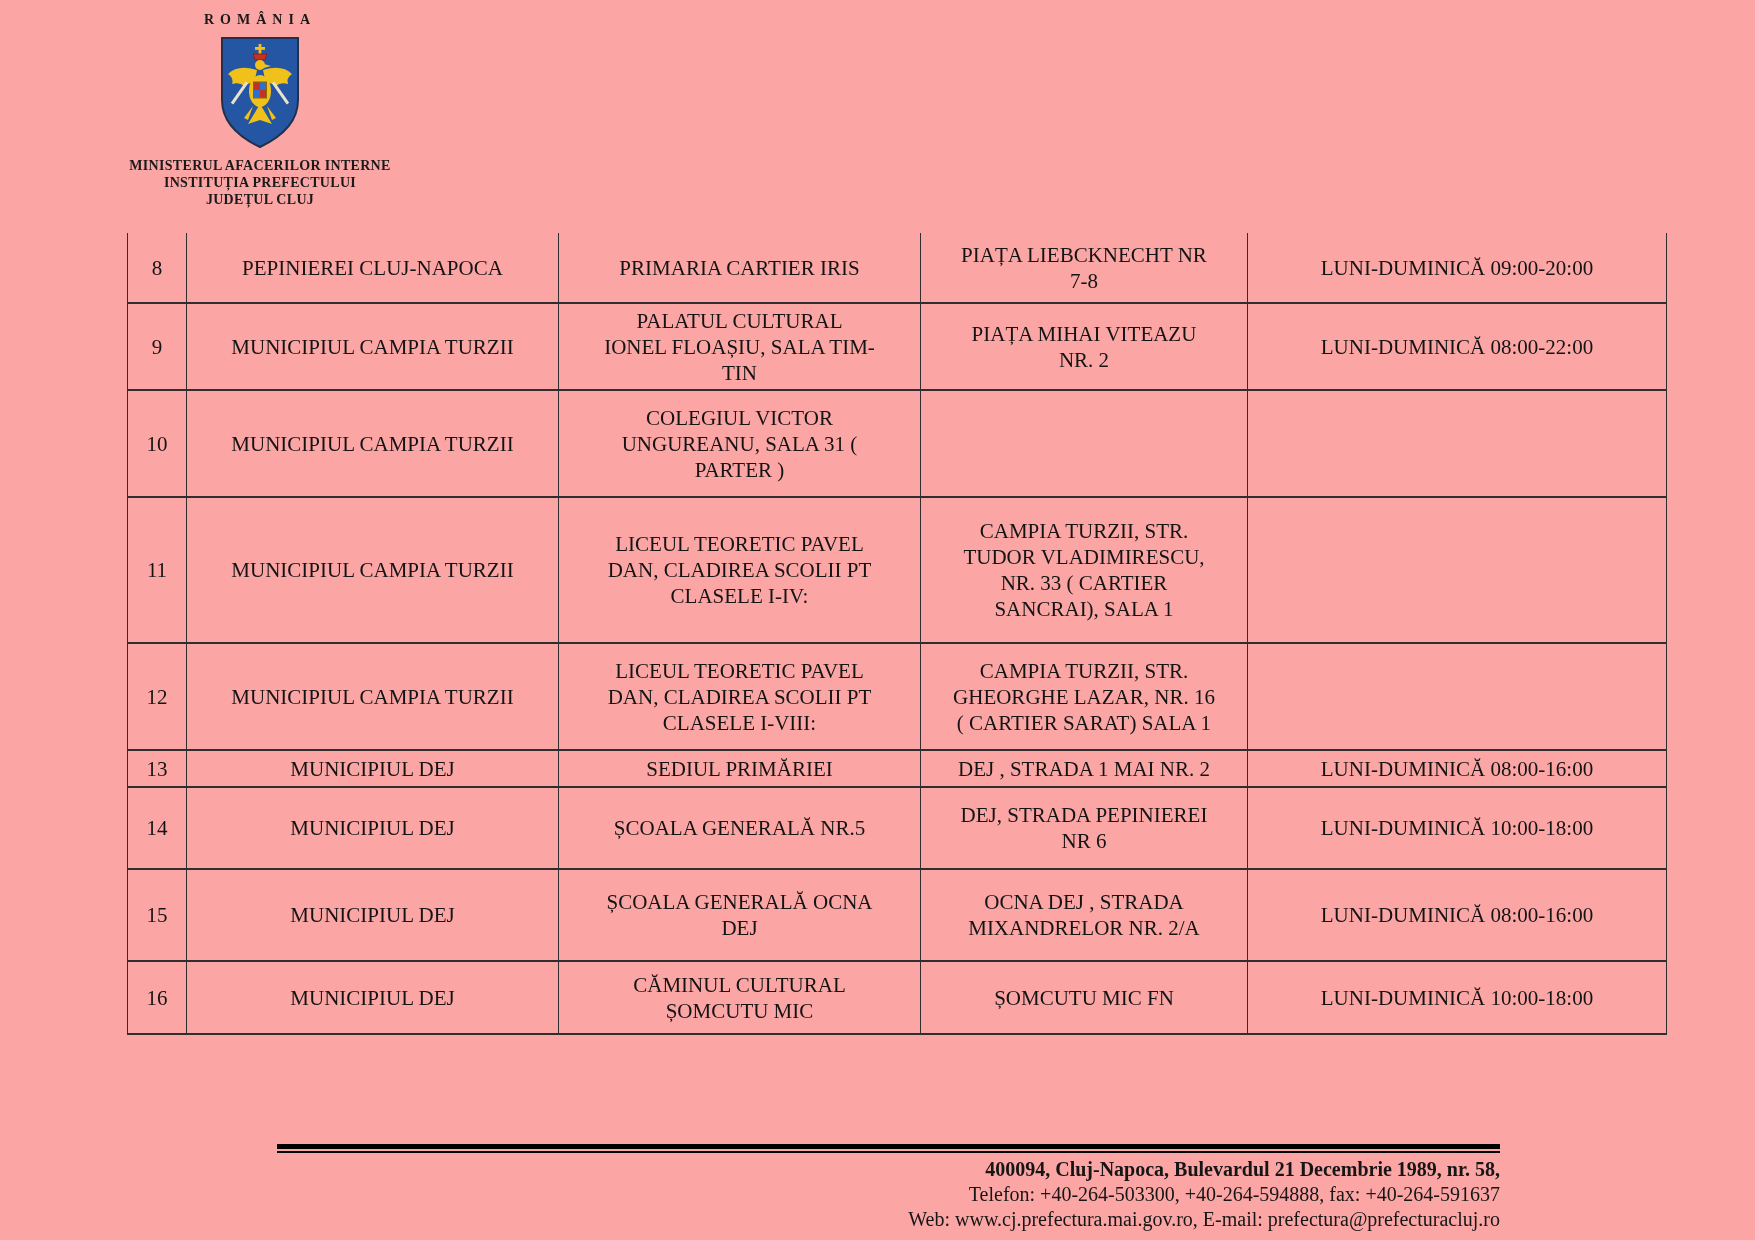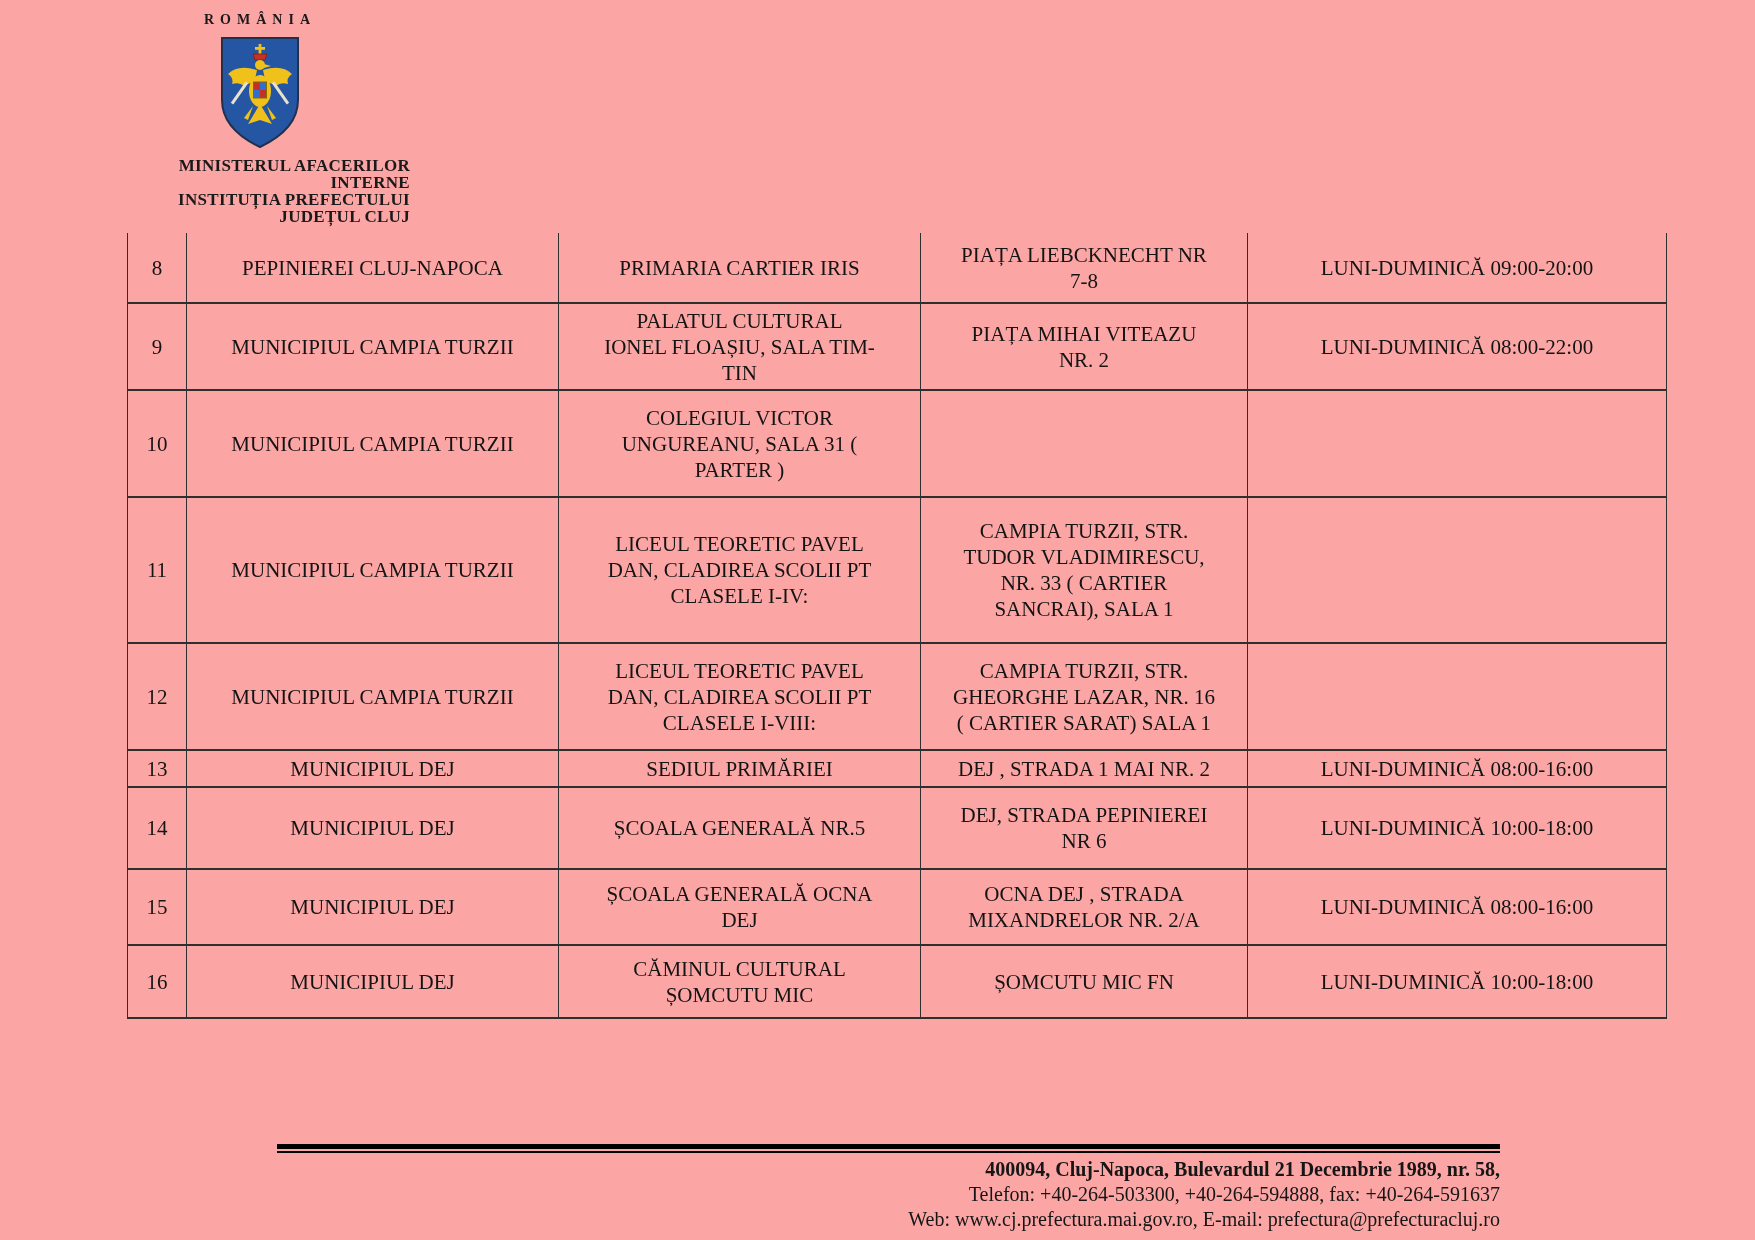--- a/index.html
+++ b/index.html
@@ -16,22 +16,22 @@
   .letterhead{
     position:absolute;left:110px;top:12px;width:300px;
     text-align:center;
   }
   .country{
     font-size:14px;font-weight:bold;letter-spacing:6px;
     color:#1a1a1a;
   }
   .coa{display:block;margin:8px auto 8px auto;}
   .ministry-line{
-    font-size:17px;font-weight:bold;line-height:17px;
-    color:#1a1a1a;letter-spacing:0.3px;text-align:right;
+    font-size:14px;font-weight:bold;line-height:17px;
+    color:#1a1a1a;letter-spacing:0.3px;
   }
 
   
   .loc-table{
     position:absolute;left:127px;top:233px;
     width:1539px;
     border-collapse:collapse;table-layout:fixed;
     font-size:21px;line-height:26px;
   }
   .loc-table td{
@@ -43,21 +43,21 @@
     overflow:hidden;
   }
   .loc-table tr:first-child td{border-top:none;}
   .loc-table tr:nth-child(1){height:70px;}
   .loc-table tr:nth-child(2){height:87px;}
   .loc-table tr:nth-child(3){height:107px;}
   .loc-table tr:nth-child(4){height:146px;}
   .loc-table tr:nth-child(5){height:107px;}
   .loc-table tr:nth-child(6){height:37px;}
   .loc-table tr:nth-child(7){height:82px;}
-  .loc-table tr:nth-child(8){height:76px;}
+  .loc-table tr:nth-child(8){height:92px;}
   .loc-table tr:nth-child(9){height:73px;}
 
   
   .footer{
     position:absolute;left:277px;top:1144px;width:1223px;
     text-align:right;
   }
   .footer-rule{
     height:2px;
     border-top:5px solid #000;

